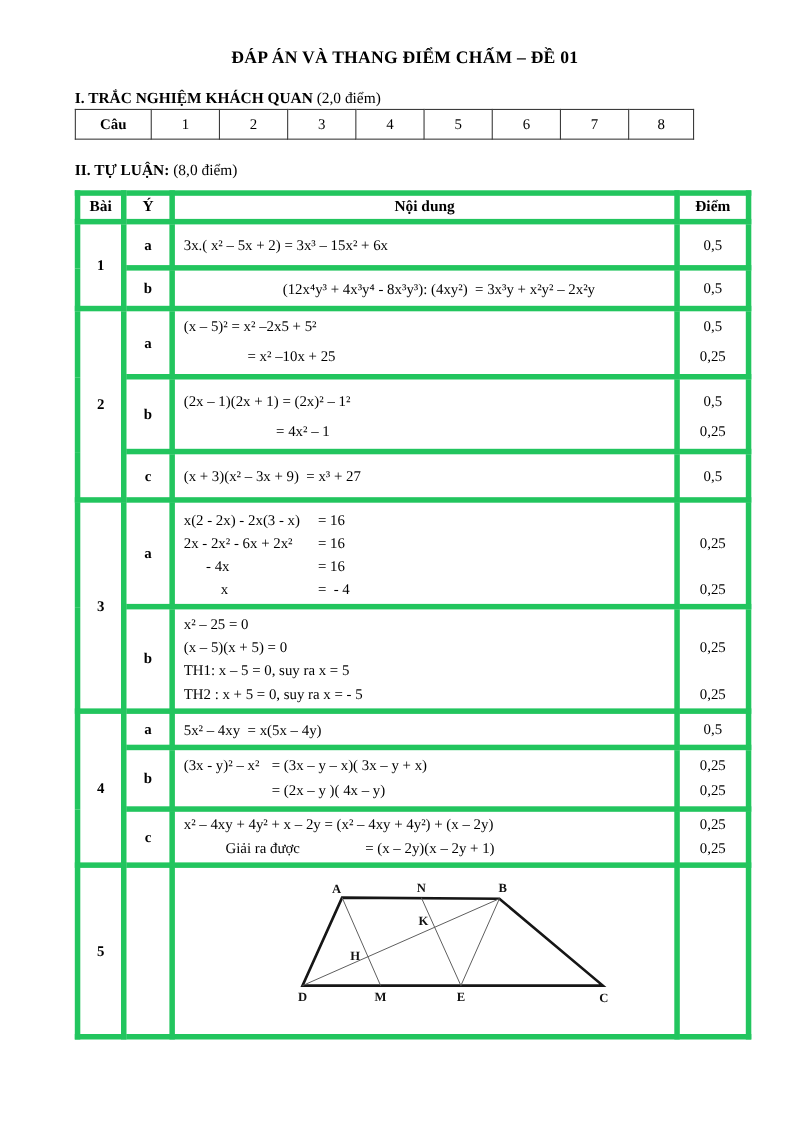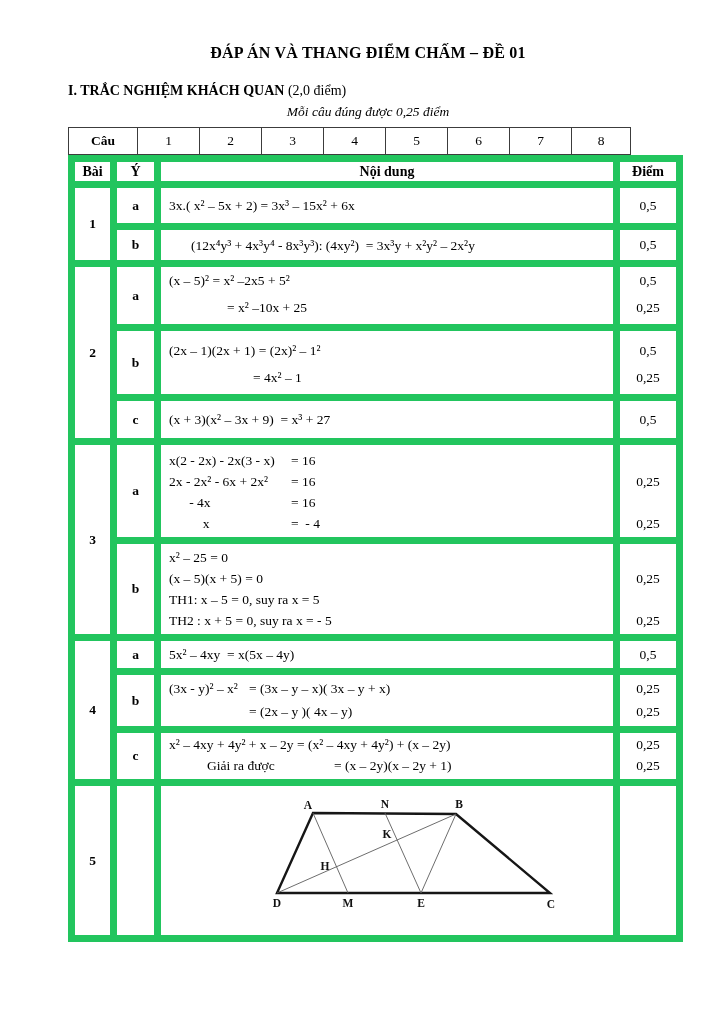--- a/index.html
+++ b/index.html
@@ -37,21 +37,21 @@
   }
   table.mc tr.qrow td { height: 27px; }
   table.mc tr.arow td { height: 44px; }
   table.mc td.mc-label { font-weight: bold; }
 
   
   table.essay {
     border-collapse: collapse; table-layout: fixed;
     width: 615px; font-size: 13.5px;
   }
-  table.essay th, table.essay td { border: 7px solid #22c55e; }
+  table.essay th, table.essay td { border: 5px solid #22c55e; }
   table.essay th {
     height: 26px; font-size: 14px; font-weight: bold;
     text-align: center; vertical-align: middle; padding: 0;
   }
   td.bai, td.ycell {
     text-align: center; vertical-align: middle; font-weight: bold; padding: 0;
   }
   td.content {
     vertical-align: middle; padding: 3px 4px 3px 8px;
     border-left: 1px solid #5a5a5a;
@@ -61,21 +61,21 @@
   .line { line-height: 21px; white-space: pre-wrap; }
   .score-line { line-height: 21px; min-height: 21px; }
   .eq-lhs { display: inline-block; white-space: pre; }
 
   
   tr.dash td { border-top: 1px dashed #b5b5b5; }
 
   
   tr.r1a { height: 42px; }
   tr.r1b { height: 37px; }
-  tr.r1b td.content { padding-left: 30px; }
+  tr.r1b td.content { padding-left: 30px; text-align: center; }
   tr.r2a { height: 57px; }
   tr.r2b { height: 58px; }
   tr.r2c { height: 44px; }
   tr.r3a { height: 90px; }
   tr.r3b { height: 87px; }
   tr.r4a { height: 33px; }
   tr.r4b { height: 48px; }
   tr.r4c { height: 43px; }
   tr.r5  { height: 156px; }
 
@@ -122,21 +122,20 @@
 <body>
 
 <div class="page">
 
   <div class="doc-title">ĐÁP ÁN VÀ THANG ĐIỂM CHẤM – ĐỀ 01</div>
 
   <div class="sec-heading">
     <span class="b">I. TRẮC NGHIỆM KHÁCH QUAN </span><span>(2,0 điểm)</span>
   </div>
 
-  <div class="note">Mỗi câu đúng được 0,25 điểm</div>
 
   <table class="mc">
     <colgroup>
       <col style="width:69px">
       <col style="width:62px">
         <col style="width:62px">
         <col style="width:62px">
         <col style="width:62px">
       <col style="width:62px">
         <col style="width:62px">
@@ -151,20 +150,23 @@
           <td>3</td>
           <td>4</td>
           <td>5</td>
           <td>6</td>
           <td>7</td>
           <td>8</td>
         </tr>
       </tbody>
   </table>
 
+  <div class="sec-heading second">
+    <span class="b">II. TỰ LUẬN: </span><span>(8,0 điểm)</span>
+  </div>
 
   <table class="essay">
     <colgroup>
       <col style="width:42px">
         <col style="width:44px">
         <col style="width:459px">
         <col>
     </colgroup>
     <thead>
       <tr>

